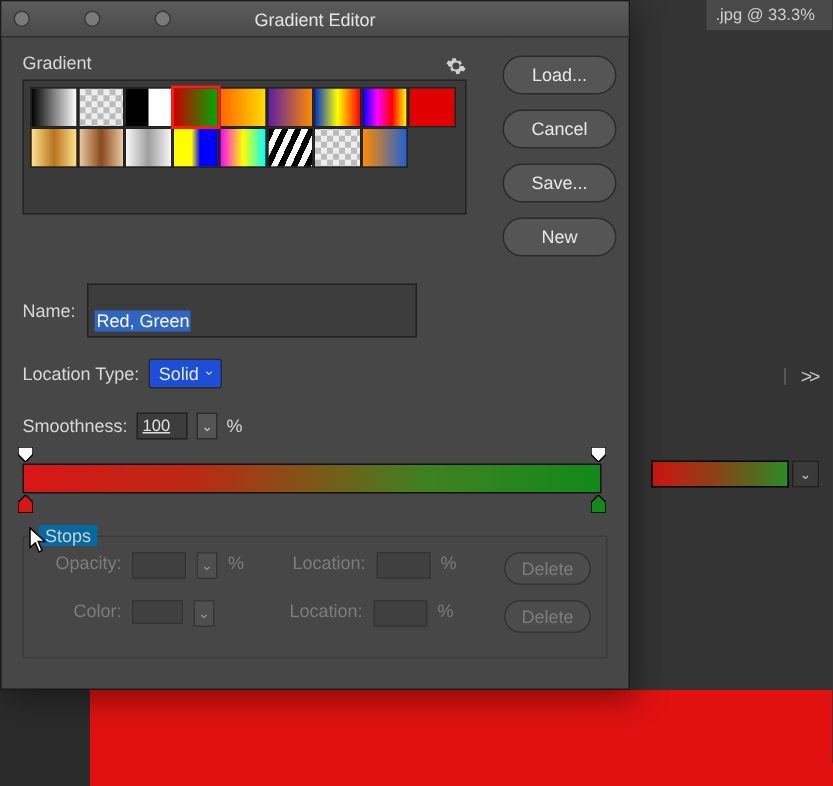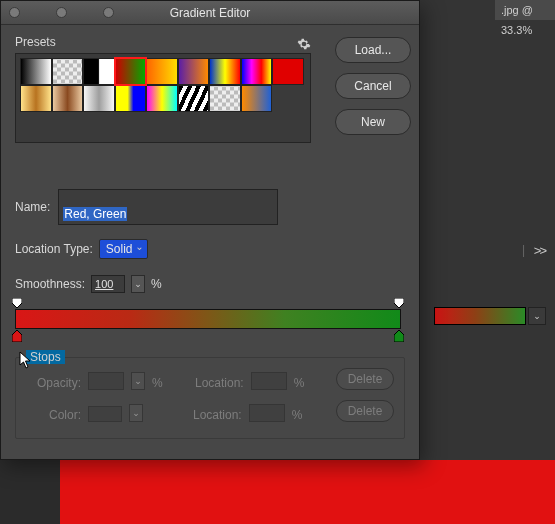--- a/index.html
+++ b/index.html
@@ -18,21 +18,21 @@
     left: 60px; right: 0; top: 460px; bottom: 0;
     background: #e11111;
   }
   .bg-panel-right {
     position: absolute;
     left: 413px; top: 0; right: 0; bottom: 0;
     background: #343434;
   }
   .right-tab-notch {
     position: absolute;
-    top: 0; right: 0; width: 60px; height: 20px;
+    top: 0; right: 0; width: 84px; height: 20px;
     background: #4a4a4a;
     font-size: 11px;
     padding-left: 6px;
     line-height: 20px;
     color: #cfcfcf;
   }
   
   .side-gradient {
     position: absolute;
     top: 307px; left: 434px; width: 92px; height: 18px;
@@ -237,21 +237,21 @@
     position: relative;
   }
   .stops-title {
     position: absolute;
     top: -8px; left: 10px;
     background: #0369a1;
     padding: 0 4px;
     color: #d0d0d0;
   }
   .stops-row {
-    display: flex; align-items: flex-end;
+    display: flex; align-items: flex-start;
     gap: 7px;
     margin-bottom: 10px;
     color: #7d7d7d;
   }
   .stops-row .lbl { width: 55px; text-align: right; }
   .stops-row .lbl2 { width: 58px; text-align: right; margin-left: 16px; }
   .mini-input {
     width: 36px; height: 18px;
     background: #3c3c3c; border: 1px solid #2a2a2a;
     opacity: 0.6;
@@ -287,21 +287,21 @@
   <div class="titlebar">
     <div class="tl-dot"></div>
     <div class="tl-dot"></div>
     <div class="tl-dot"></div>
     <div class="title">Gradient Editor</div>
   </div>
 
   <div class="body">
     <div class="row">
       <div class="presets-block">
-        <div class="label">Presets</div>
+        <div class="label">Gradient</div>
         <div class="preset-well">
           <div class="preset-row" id="prow1">
               <div class="swatch" style="background: linear-gradient(to right, rgb(0, 0, 0), rgb(255, 255, 255));"></div>
               <div class="swatch" style="background: repeating-conic-gradient(rgb(187, 187, 187) 0deg, rgb(187, 187, 187) 25%, rgb(238, 238, 238) 0deg, rgb(238, 238, 238) 50%) 0px center / 8px 8px;"></div>
               <div class="swatch" style="background: linear-gradient(to right, rgb(0, 0, 0) 0%, rgb(0, 0, 0) 48%, rgb(255, 255, 255) 52%, rgb(255, 255, 255) 100%);"></div>
               <div class="swatch selected" style="background: linear-gradient(to right, rgb(204, 0, 0), rgb(0, 170, 0));"></div>
               <div class="swatch" style="background: linear-gradient(to right, rgb(255, 102, 0), rgb(255, 221, 0));"></div>
               <div class="swatch" style="background: linear-gradient(to right, rgb(91, 30, 166), rgb(255, 138, 0));"></div>
               <div class="swatch" style="background: linear-gradient(to right, rgb(0, 51, 204), rgb(255, 255, 0), rgb(255, 0, 0));"></div>
               <div class="swatch" style="background: linear-gradient(to right, rgb(0, 0, 255), rgb(255, 0, 255), rgb(255, 0, 0), rgb(255, 255, 0));"></div>
@@ -324,20 +324,21 @@
 
     <span class="gear">
       <svg width="14" height="14" viewBox="0 0 24 24" fill="#d0d0d0">
           <path d="M12 8a4 4 0 100 8 4 4 0 000-8zm9 4a7 7 0 01-.1 1.2l2 1.6-2 3.4-2.4-.9a7 7 0 01-2 1.2l-.4 2.5h-4l-.4-2.5a7 7 0 01-2-1.2l-2.4.9-2-3.4 2-1.6A7 7 0 013 12a7 7 0 01.1-1.2l-2-1.6 2-3.4 2.4.9a7 7 0 012-1.2L7.9 3h4l.4 2.5a7 7 0 012 1.2l2.4-.9 2 3.4-2 1.6c.1.4.1.8.1 1.2z"></path>
         </svg>
     </span>
 
     <div class="btncol">
       <div class="btn">Load...</div>
       <div class="btn">Cancel</div>
+      <div class="btn">Save...</div>
       <div class="btn">New</div>
     </div>
 
     <div class="name-row">
       <span>Name:</span>
       <div class="text-input"><span class="sel">Red, Green</span></div>
     </div>
 
     <div class="gt-row">
       <span>Location Type:</span>

